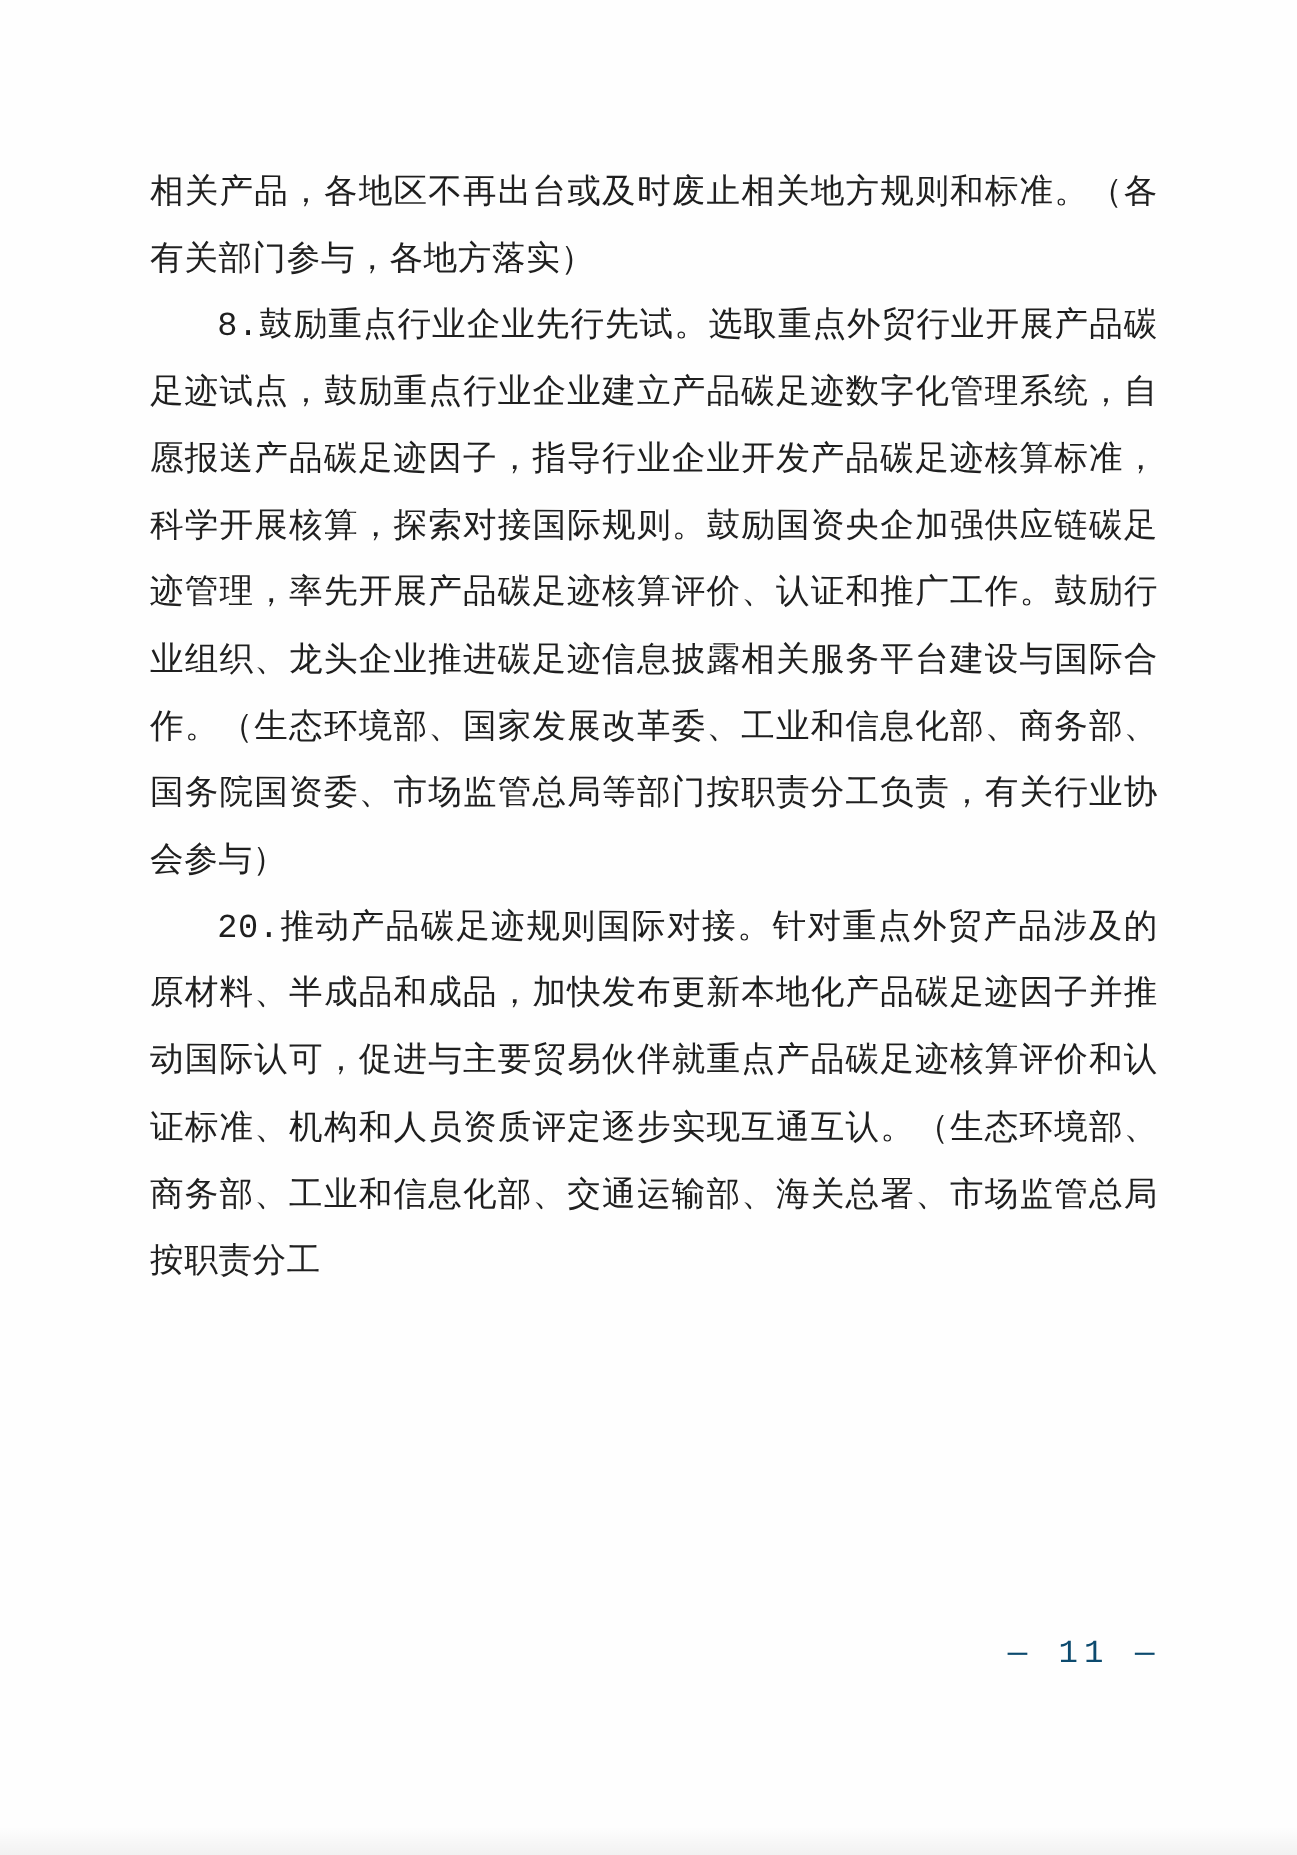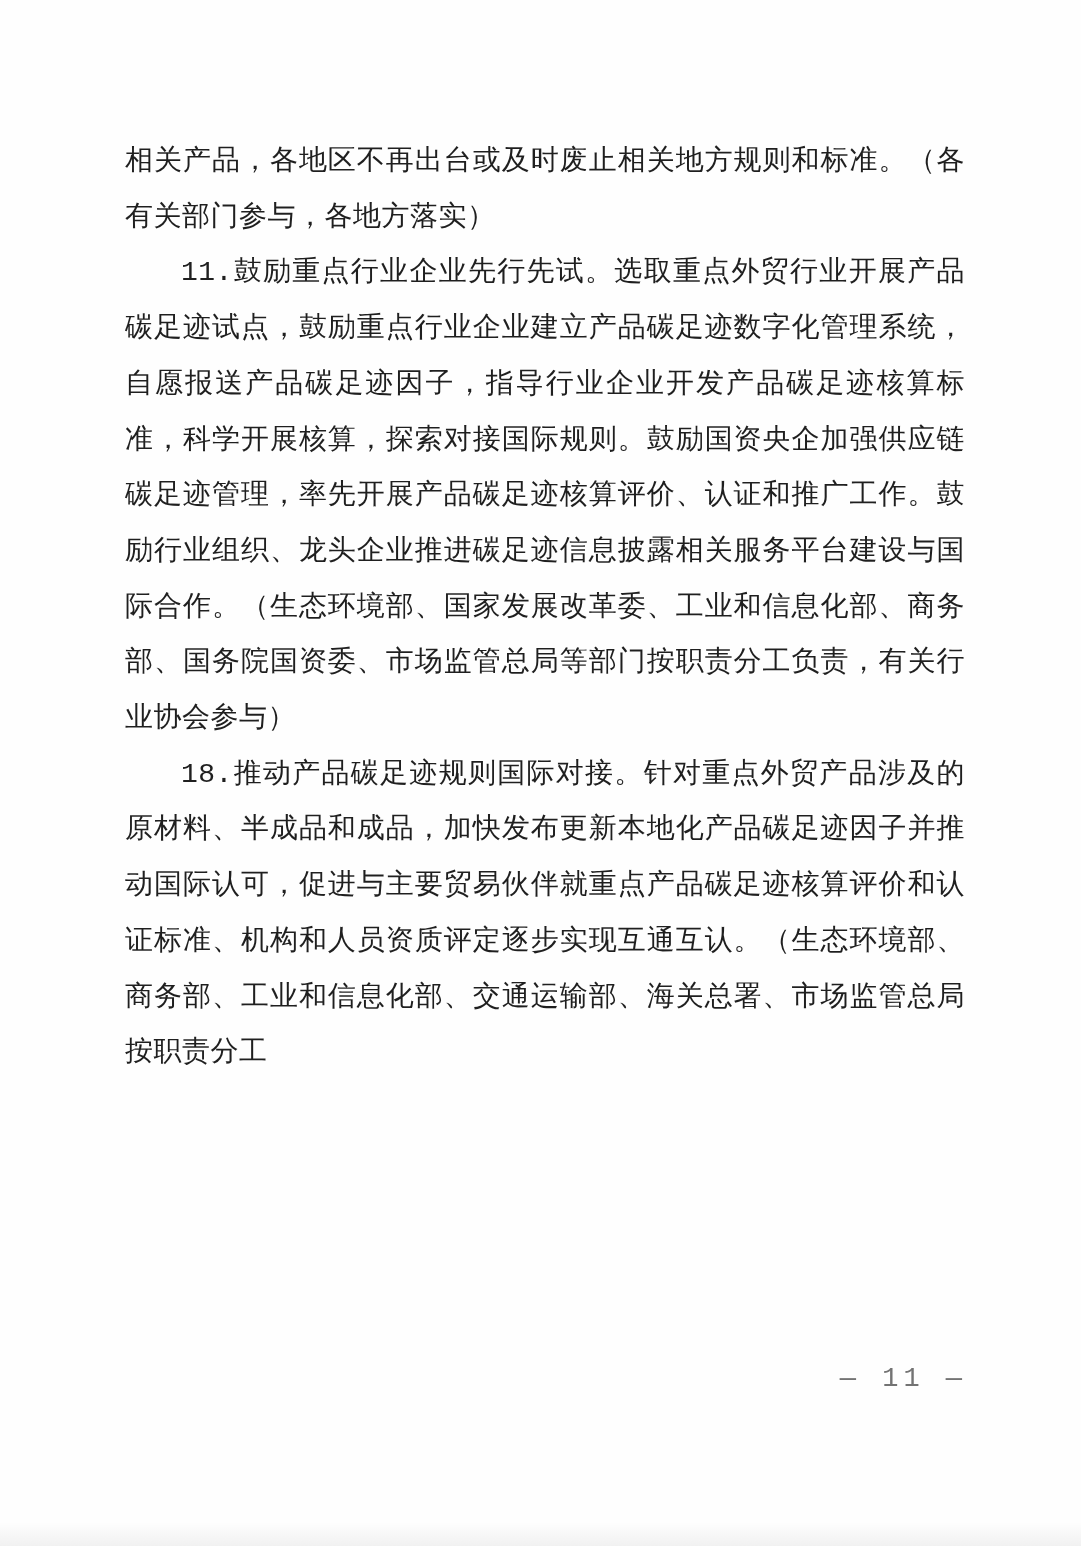--- a/index.html
+++ b/index.html
@@ -36,36 +36,36 @@
   p.para.heading {
     font-weight: bold;
   }
   .page-number {
     position: absolute;
     top: 1364px;
     right: 114px;
     font-size: 27px;
     letter-spacing: 5px;
     white-space: pre;
-    color: #737373;
+    color: #0c4a6e;
   }
   .scan-shade {
     position: absolute;
     left: 0;
     right: 0;
     bottom: 0;
     height: 24px;
     background: linear-gradient(to bottom, rgba(0,0,0,0), rgba(0,0,0,0.05));
     pointer-events: none;
   }
 </style>
 </head>
 <body>
 
 <div class="page">
   <div class="content">
       <p class="para body">相关产品，各地区不再出台或及时废止相关地方规则和标准。（各有关部门参与，各地方落实）</p>
-      <p class="para body indent">11.鼓励重点行业企业先行先试。选取重点外贸行业开展产品碳足迹试点，鼓励重点行业企业建立产品碳足迹数字化管理系统，自愿报送产品碳足迹因子，指导行业企业开发产品碳足迹核算标准，科学开展核算，探索对接国际规则。鼓励国资央企加强供应链碳足迹管理，率先开展产品碳足迹核算评价、认证和推广工作。鼓励行业组织、龙头企业推进碳足迹信息披露相关服务平台建设与国际合作。（生态环境部、国家发展改革委、工业和信息化部、商务部、国务院国资委、市场监管总局等部门按职责分工负责，有关行业协会参与）</p>
-      <p class="para body indent">18.推动产品碳足迹规则国际对接。针对重点外贸产品涉及的原材料、半成品和成品，加快发布更新本地化产品碳足迹因子并推动国际认可，促进与主要贸易伙伴就重点产品碳足迹核算评价和认证标准、机构和人员资质评定逐步实现互通互认。（生态环境部、商务部、工业和信息化部、交通运输部、海关总署、市场监管总局按职责分工</p>
+      <p class="para body indent">8.鼓励重点行业企业先行先试。选取重点外贸行业开展产品碳足迹试点，鼓励重点行业企业建立产品碳足迹数字化管理系统，自愿报送产品碳足迹因子，指导行业企业开发产品碳足迹核算标准，科学开展核算，探索对接国际规则。鼓励国资央企加强供应链碳足迹管理，率先开展产品碳足迹核算评价、认证和推广工作。鼓励行业组织、龙头企业推进碳足迹信息披露相关服务平台建设与国际合作。（生态环境部、国家发展改革委、工业和信息化部、商务部、国务院国资委、市场监管总局等部门按职责分工负责，有关行业协会参与）</p>
+      <p class="para body indent">20.推动产品碳足迹规则国际对接。针对重点外贸产品涉及的原材料、半成品和成品，加快发布更新本地化产品碳足迹因子并推动国际认可，促进与主要贸易伙伴就重点产品碳足迹核算评价和认证标准、机构和人员资质评定逐步实现互通互认。（生态环境部、商务部、工业和信息化部、交通运输部、海关总署、市场监管总局按职责分工</p>
     </div>
   <div class="page-number">— 11 —</div>
   <div class="scan-shade"></div>
 </div>
 
 </body></html>

